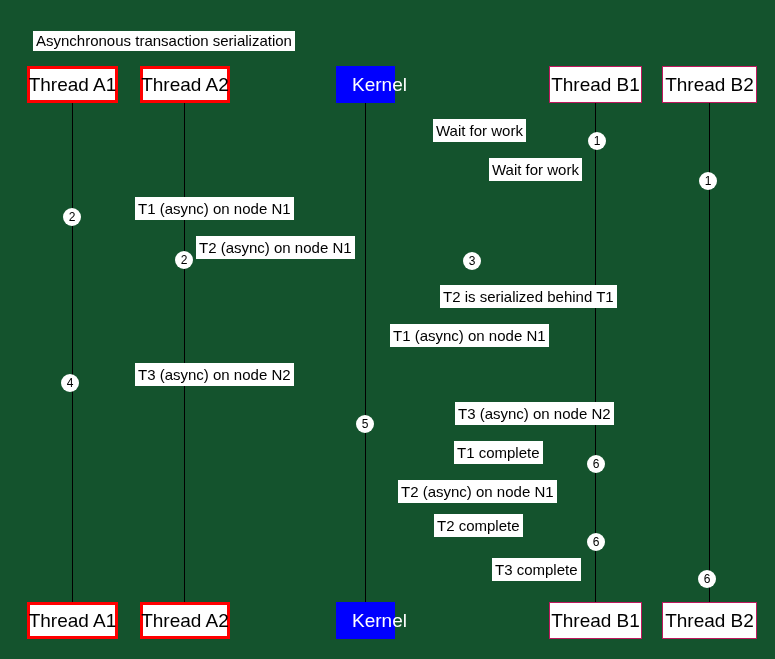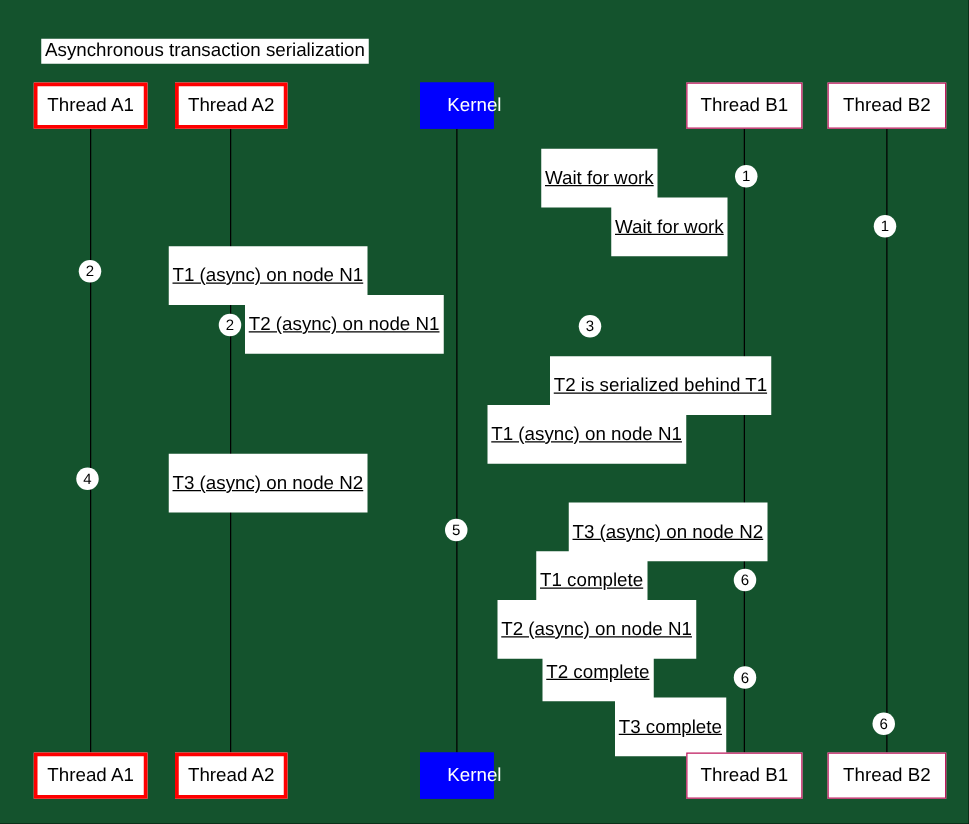--- a/index.html
+++ b/index.html
@@ -23,21 +23,21 @@
     line-height: 20px;
     padding: 0 3px;
     white-space: nowrap;
   }
   .actor {
     position: absolute;
     height: 37px;
     box-sizing: border-box;
     background: #ffffff;
     color: #000000;
-    font-size: 15px;
+    font-size: 19px;
     display: flex;
     align-items: center;
     justify-content: center;
     white-space: nowrap;
   }
   .actor.red  { border: 3px solid #ff0000; }
   .actor.blue { border: 1px solid #be185d; }
   .actor.kernel {
     background: #0000ff;
     color: #ffffff;
@@ -50,23 +50,22 @@
     top: 103px;
     height: 499px;
     background: #000000; 
   }
   .msg {
     position: absolute;
     background: #ffffff;
     color: #000000;
     font-size: 15px;
     line-height: 19px;
-    padding: 14px 3px;
+    padding: 2px 3px;
     white-space: nowrap;
-    text-decoration: underline;
   }
   .marker {
     position: absolute;
     width: 18px;
     height: 18px;
     border-radius: 50%;
     background: #ffffff;
     color: #000000;
     font-size: 12px;
     display: flex;
@@ -94,21 +93,21 @@
   <div class="actor blue" style="left:662px; top:66px; width:95px;">Thread B2</div>
 
   <div class="msg" style="left:433px; top:119px;">Wait for work</div>
   <div class="msg" style="left:489px; top:158px;">Wait for work</div>
   <div class="msg" style="left:135px; top:197px;">T1 (async) on node N1</div>
   <div class="msg" style="left:196px; top:236px;">T2 (async) on node N1</div>
   <div class="msg" style="left:392px; top:285px;margin-left:48px;">T2 is serialized behind T1</div>
   <div class="msg" style="left:390px; top:324px;">T1 (async) on node N1</div>
   <div class="msg" style="left:135px; top:363px;">T3 (async) on node N2</div>
   <div class="msg" style="left:455px; top:402px;">T3 (async) on node N2</div>
-  <div class="msg" style="left:429px; top:441px;">T1 complete</div>
+  <div class="msg" style="left:454px; top:441px;">T1 complete</div>
   <div class="msg" style="left:398px; top:480px;">T2 (async) on node N1</div>
   <div class="msg" style="left:434px; top:514px;">T2 complete</div>
   <div class="msg" style="left:492px; top:558px;">T3 complete</div>
 
   <div class="marker" style="left:588px; top:132px;">1</div>
   <div class="marker" style="left:699px; top:172px;">1</div>
   <div class="marker" style="left:63px;  top:208px;">2</div>
   <div class="marker" style="left:175px; top:251px;">2</div>
   <div class="marker" style="left:463px; top:252px;">3</div>
   <div class="marker" style="left:61px;  top:374px;">4</div>

